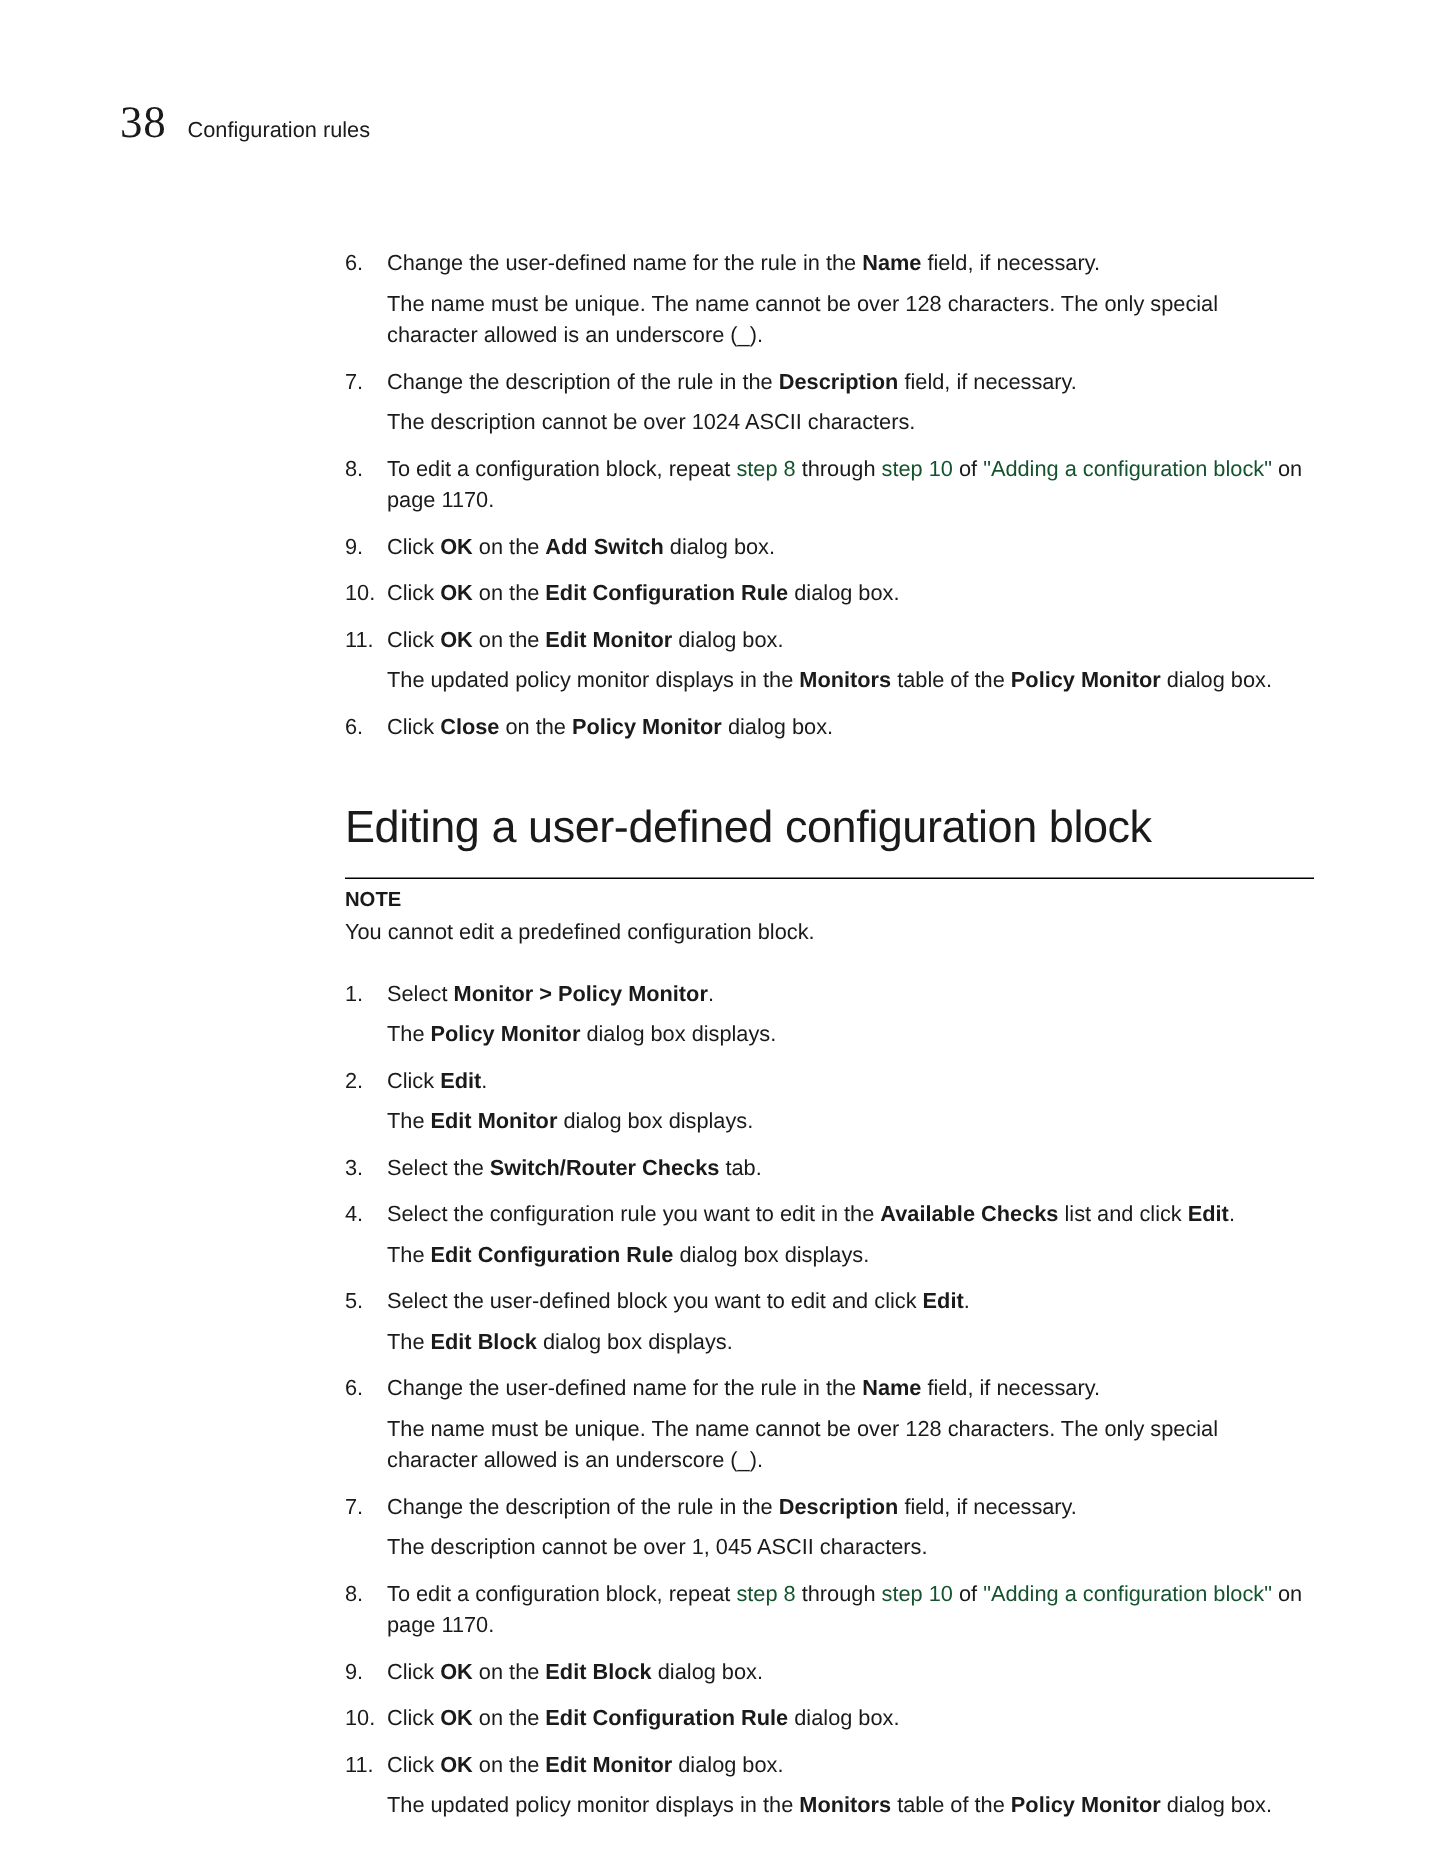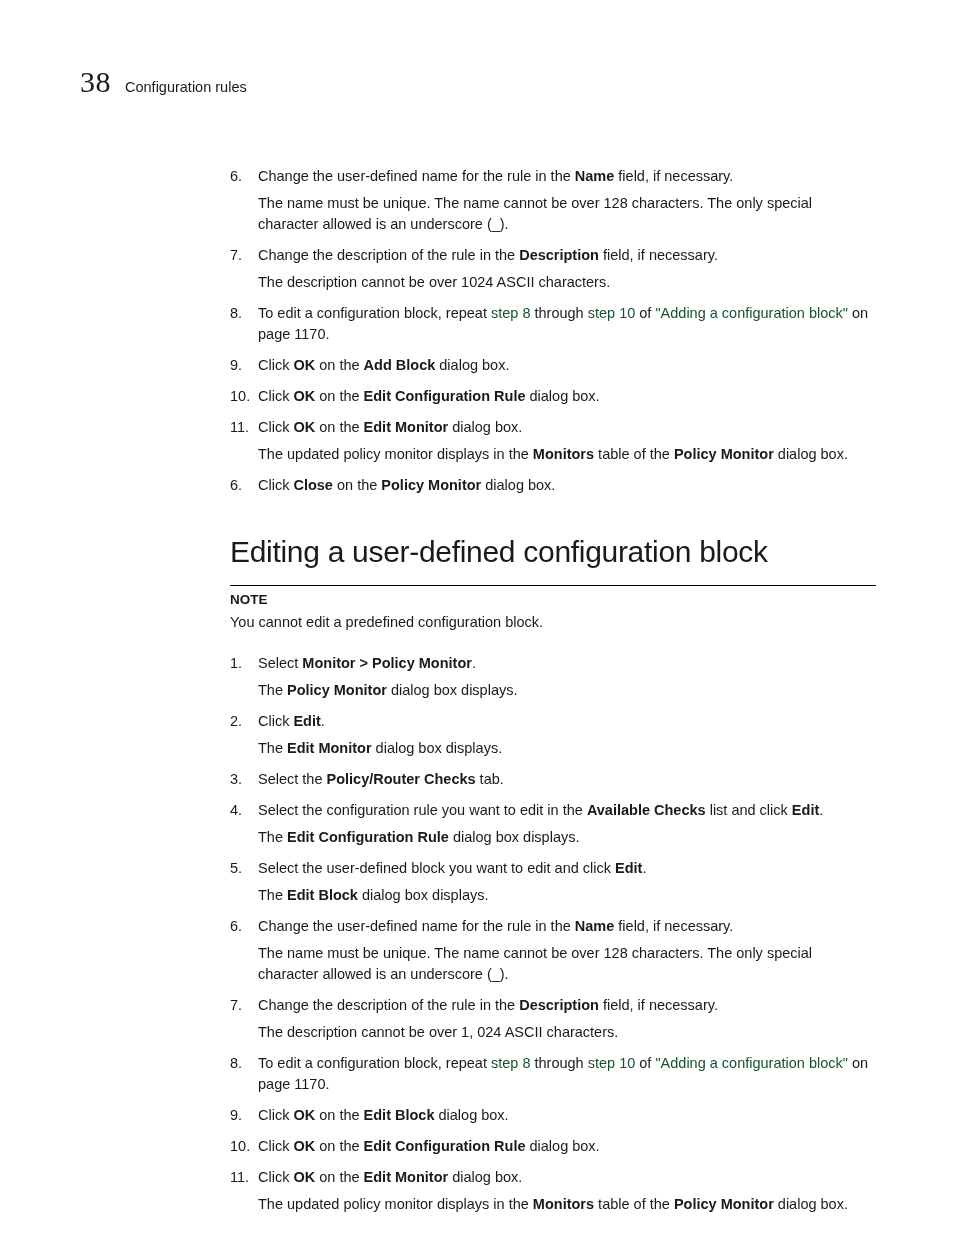--- a/index.html
+++ b/index.html
@@ -106,21 +106,21 @@
           <span class="num">7.</span>
           <p>Change the description of the rule in the <span class="bold">Description</span> field, if necessary.</p>
           <p class="sub">The description cannot be over 1024 ASCII characters.</p>
         </li>
         <li>
           <span class="num">8.</span>
           <p>To edit a configuration block, repeat <a class="link" href="#">step 8</a> through <a class="link" href="#">step 10</a> of <a class="link" href="#">"Adding a configuration block"</a> on page 1170.</p>
         </li>
         <li>
           <span class="num">9.</span>
-          <p>Click <span class="bold">OK</span> on the <span class="bold">Add Block</span> dialog box.</p>
+          <p>Click <span class="bold">OK</span> on the <span class="bold">Add Switch</span> dialog box.</p>
         </li>
         <li>
           <span class="num">10.</span>
           <p>Click <span class="bold">OK</span> on the <span class="bold">Edit Configuration Rule</span> dialog box.</p>
         </li>
         <li>
           <span class="num">11.</span>
           <p>Click <span class="bold">OK</span> on the <span class="bold">Edit Monitor</span> dialog box.</p>
           <p class="sub">The updated policy monitor displays in the <span class="bold">Monitors</span> table of the <span class="bold">Policy Monitor</span> dialog box.</p>
         </li>
@@ -142,41 +142,41 @@
           <p>Select <span class="bold">Monitor &gt; Policy Monitor</span>.</p>
           <p class="sub">The <span class="bold">Policy Monitor</span> dialog box displays.</p>
         </li>
         <li>
           <span class="num">2.</span>
           <p>Click <span class="bold">Edit</span>.</p>
           <p class="sub">The <span class="bold">Edit Monitor</span> dialog box displays.</p>
         </li>
         <li>
           <span class="num">3.</span>
-          <p>Select the <span class="bold">Policy/Router Checks</span> tab.</p>
+          <p>Select the <span class="bold">Switch/Router Checks</span> tab.</p>
         </li>
         <li>
           <span class="num">4.</span>
           <p>Select the configuration rule you want to edit in the <span class="bold">Available Checks</span> list and click <span class="bold">Edit</span>.</p>
           <p class="sub">The <span class="bold">Edit Configuration Rule</span> dialog box displays.</p>
         </li>
         <li>
           <span class="num">5.</span>
           <p>Select the user-defined block you want to edit and click <span class="bold">Edit</span>.</p>
           <p class="sub">The <span class="bold">Edit Block</span> dialog box displays.</p>
         </li>
         <li>
           <span class="num">6.</span>
           <p>Change the user-defined name for the rule in the <span class="bold">Name</span> field, if necessary.</p>
           <p class="sub">The name must be unique. The name cannot be over 128 characters. The only special character allowed is an underscore (_).</p>
         </li>
         <li>
           <span class="num">7.</span>
           <p>Change the description of the rule in the <span class="bold">Description</span> field, if necessary.</p>
-          <p class="sub">The description cannot be over 1, 024 ASCII characters.</p>
+          <p class="sub">The description cannot be over 1, 045 ASCII characters.</p>
         </li>
         <li>
           <span class="num">8.</span>
           <p>To edit a configuration block, repeat <a class="link" href="#">step 8</a> through <a class="link" href="#">step 10</a> of <a class="link" href="#">"Adding a configuration block"</a> on page 1170.</p>
         </li>
         <li>
           <span class="num">9.</span>
           <p>Click <span class="bold">OK</span> on the <span class="bold">Edit Block</span> dialog box.</p>
         </li>
         <li>

